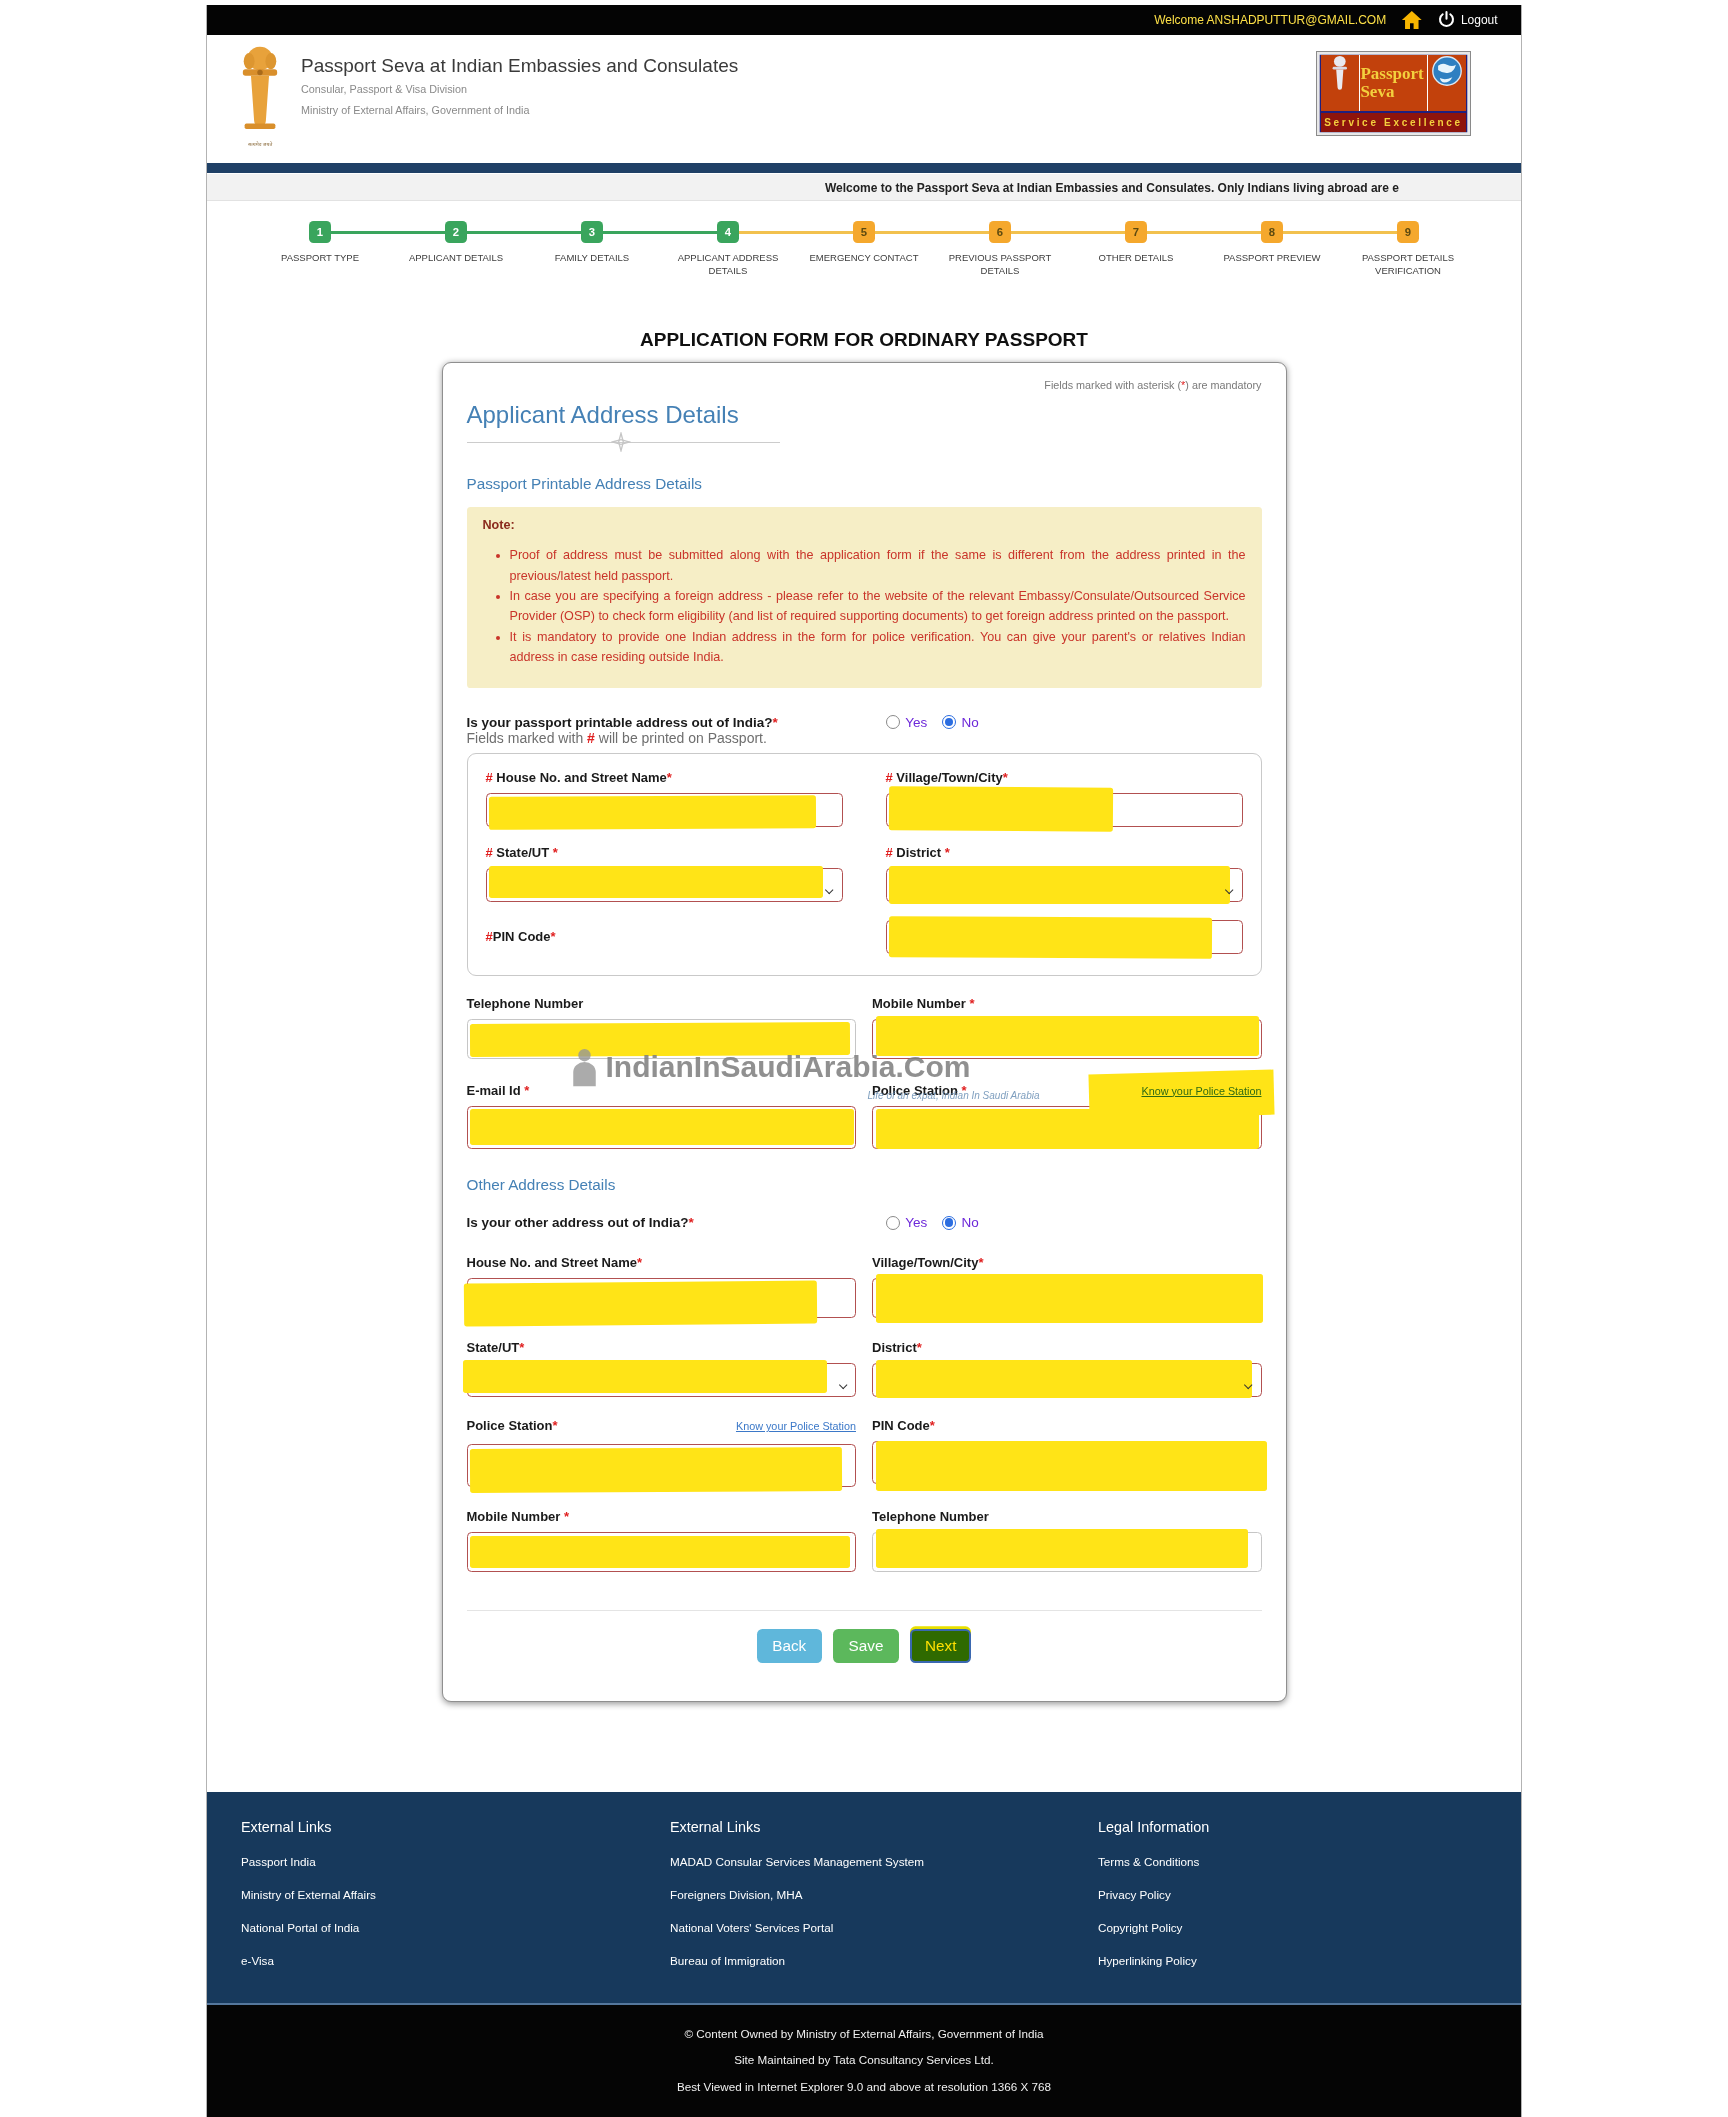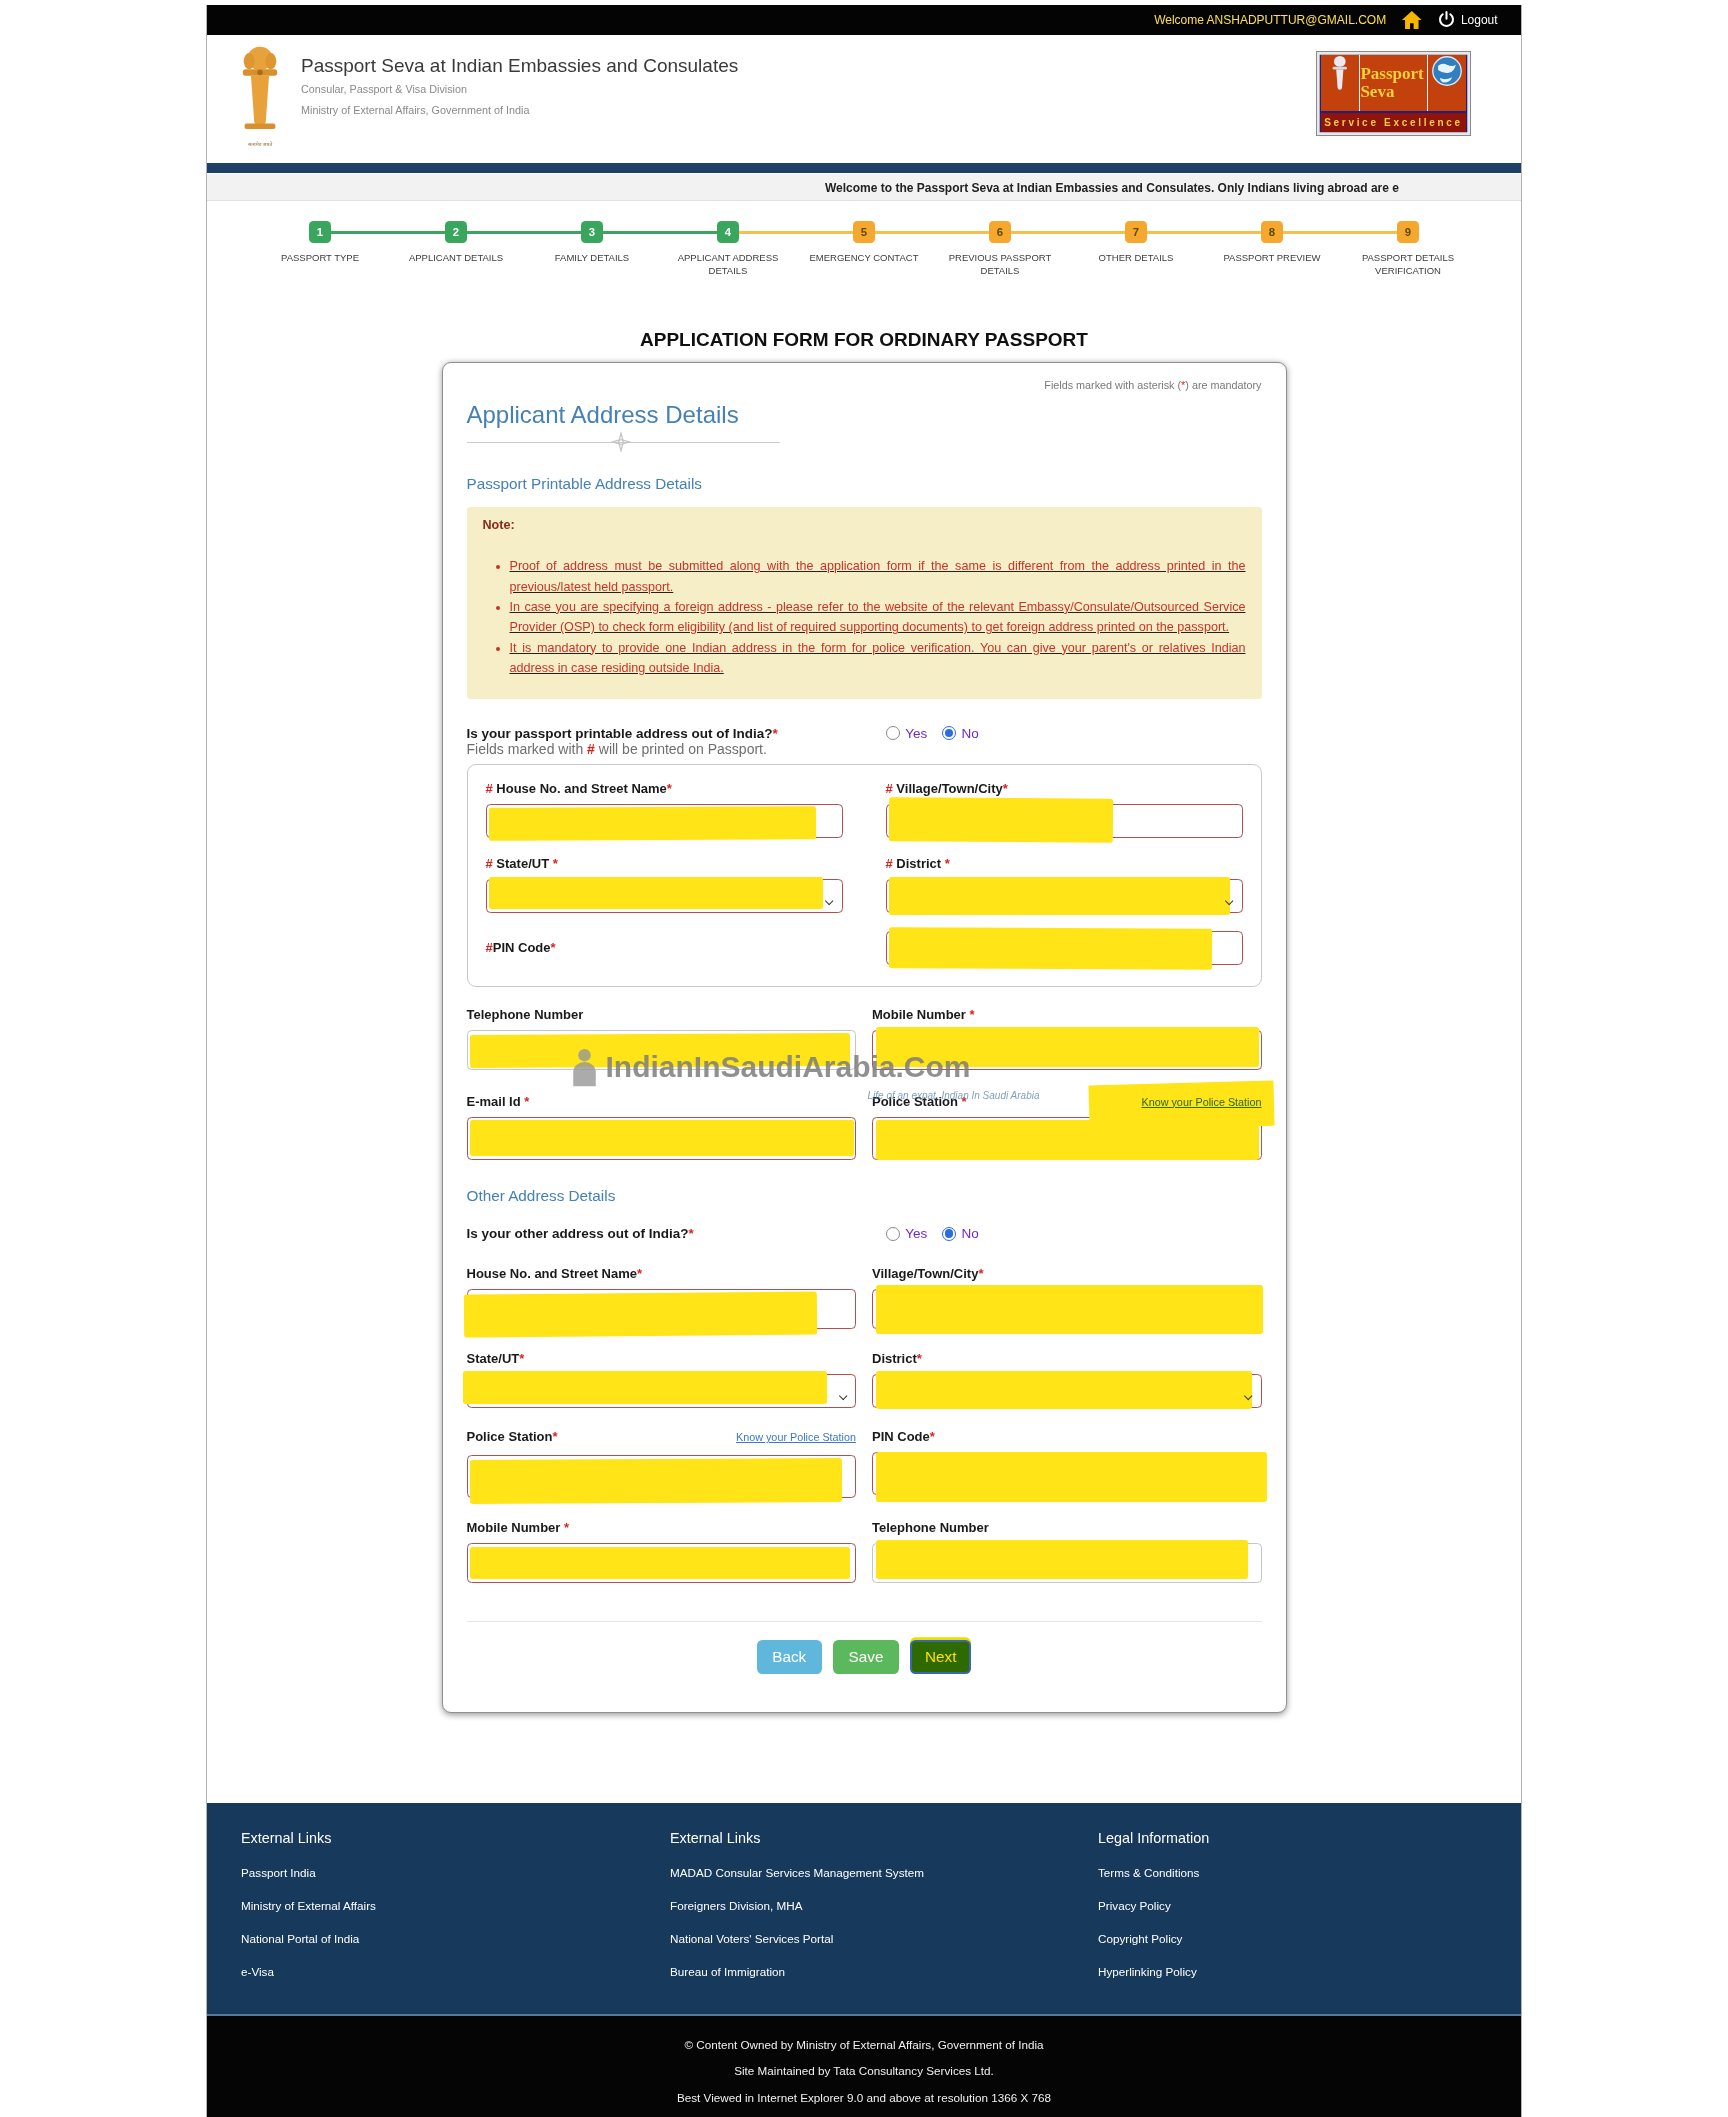--- a/index.html
+++ b/index.html
@@ -51,21 +51,21 @@
   
   .card { width:845px; margin:10.8px auto 0; background:#fff; border:0.9px solid #8f8f8f; border-radius:9px; box-shadow:0 1.8px 6.3px rgba(0,0,0,.4); padding:16px 24px 38px; position:relative; }
   .mandatory { text-align:right; font-size:10.8px; color:#7a7a7a; }
   .card-h1 { font-size:24px; color:#4581b5; margin-top:10.8px; font-weight:400; }
   .ornament-line { margin-top:12.6px; width:313px; height:0.9px; background:#ccc; position:relative; }
   .ornament { position:absolute; left:144px; top:-10px; }
   .card-h2 { font-size:15.3px; color:#4581b5; font-weight:400; }
   .mt36 { margin-top:32px; }
   .notebox { margin-top:14.4px; background:#f6eec6; border-radius:3.6px; padding:10.8px 16px 20px; }
   .note-title { color:#8a2a1d; font-weight:bold; font-size:12.6px; }
-  .notebox ul { margin:24px 0 0 27px; padding:0;text-decoration:underline; }
+  .notebox ul { margin:13px 0 0 27px; padding:0; }
   .notebox li { color:#c9342a; font-size:12.6px; line-height:1.62; text-align:justify; }
   .notebox li::marker { color:#c9342a; }
 
   .qrow { display:flex; margin-top:27px; align-items:center; }
   .qlabel { width:419px; font-weight:bold; font-size:13.5px; color:#1a1a1a; }
   .radios { display:flex; align-items:center; font-size:13.5px; color:#6d28d9; }
   .radio { width:14.4px; height:14.4px; border:1.8px solid #8a8a8a; border-radius:50%; display:inline-block; position:relative; margin-right:5.4px; flex:0 0 auto; }
   .radio.checked { border-color:#2b6de0; }
   .radio.checked::after { content:""; position:absolute; inset:1.8px; background:#2b6de0; border-radius:50%; }
   .opt { display:flex; align-items:center; margin-right:14.4px; position:relative; }

